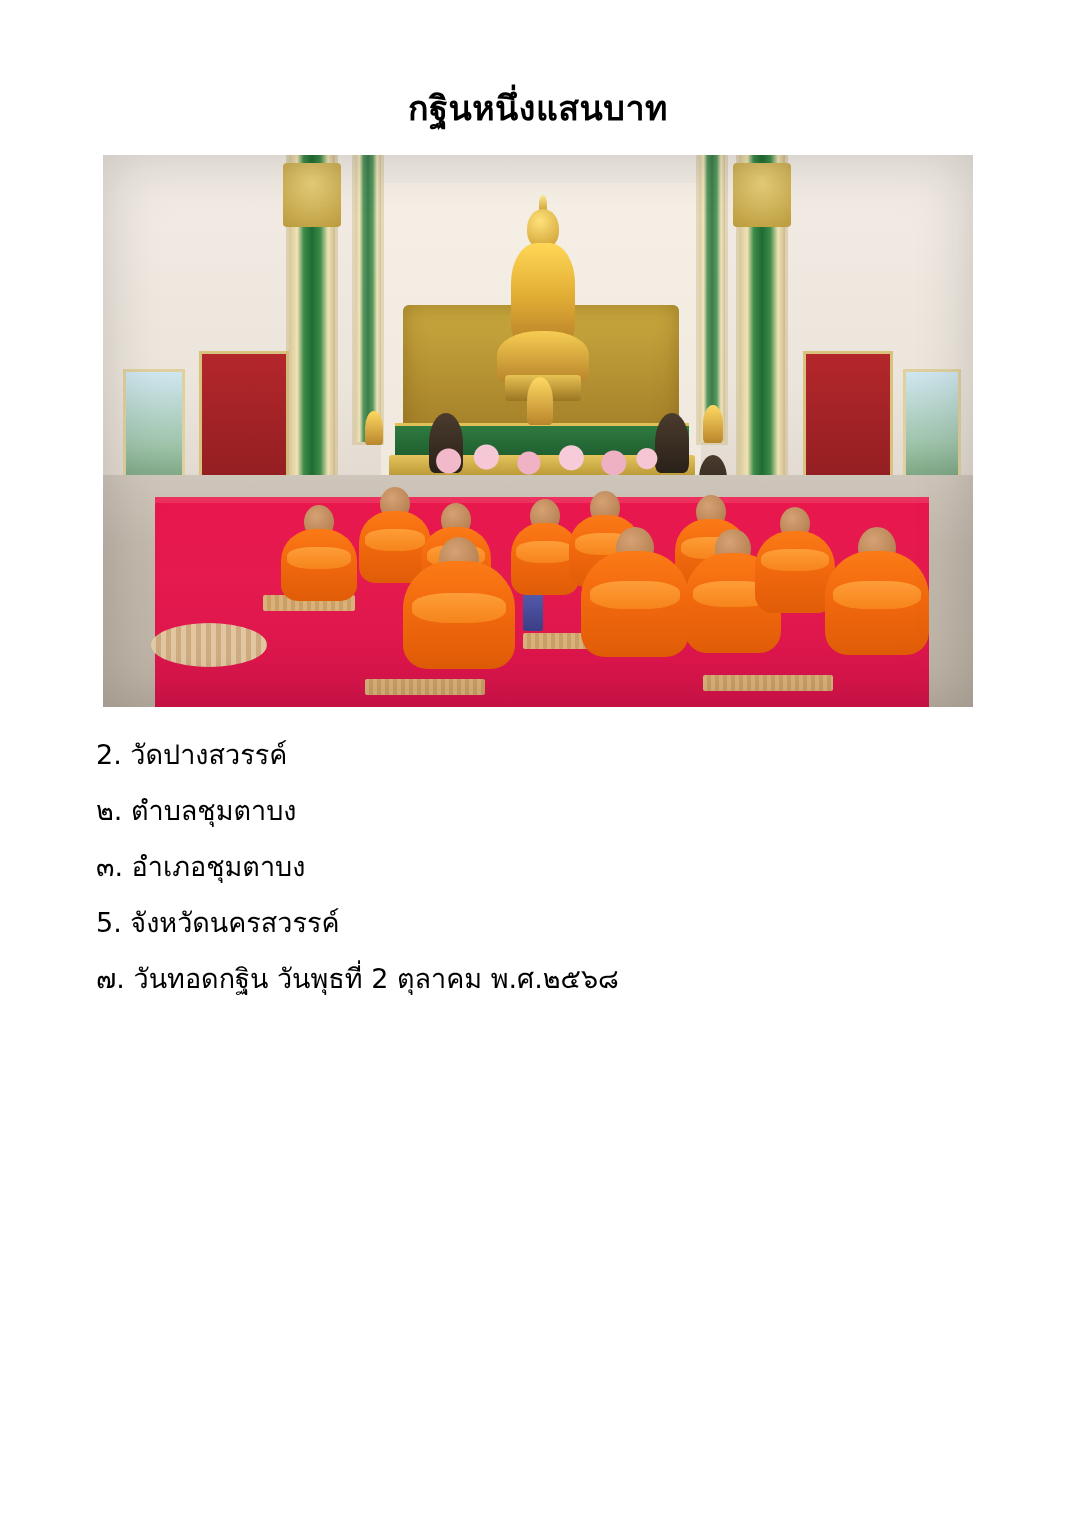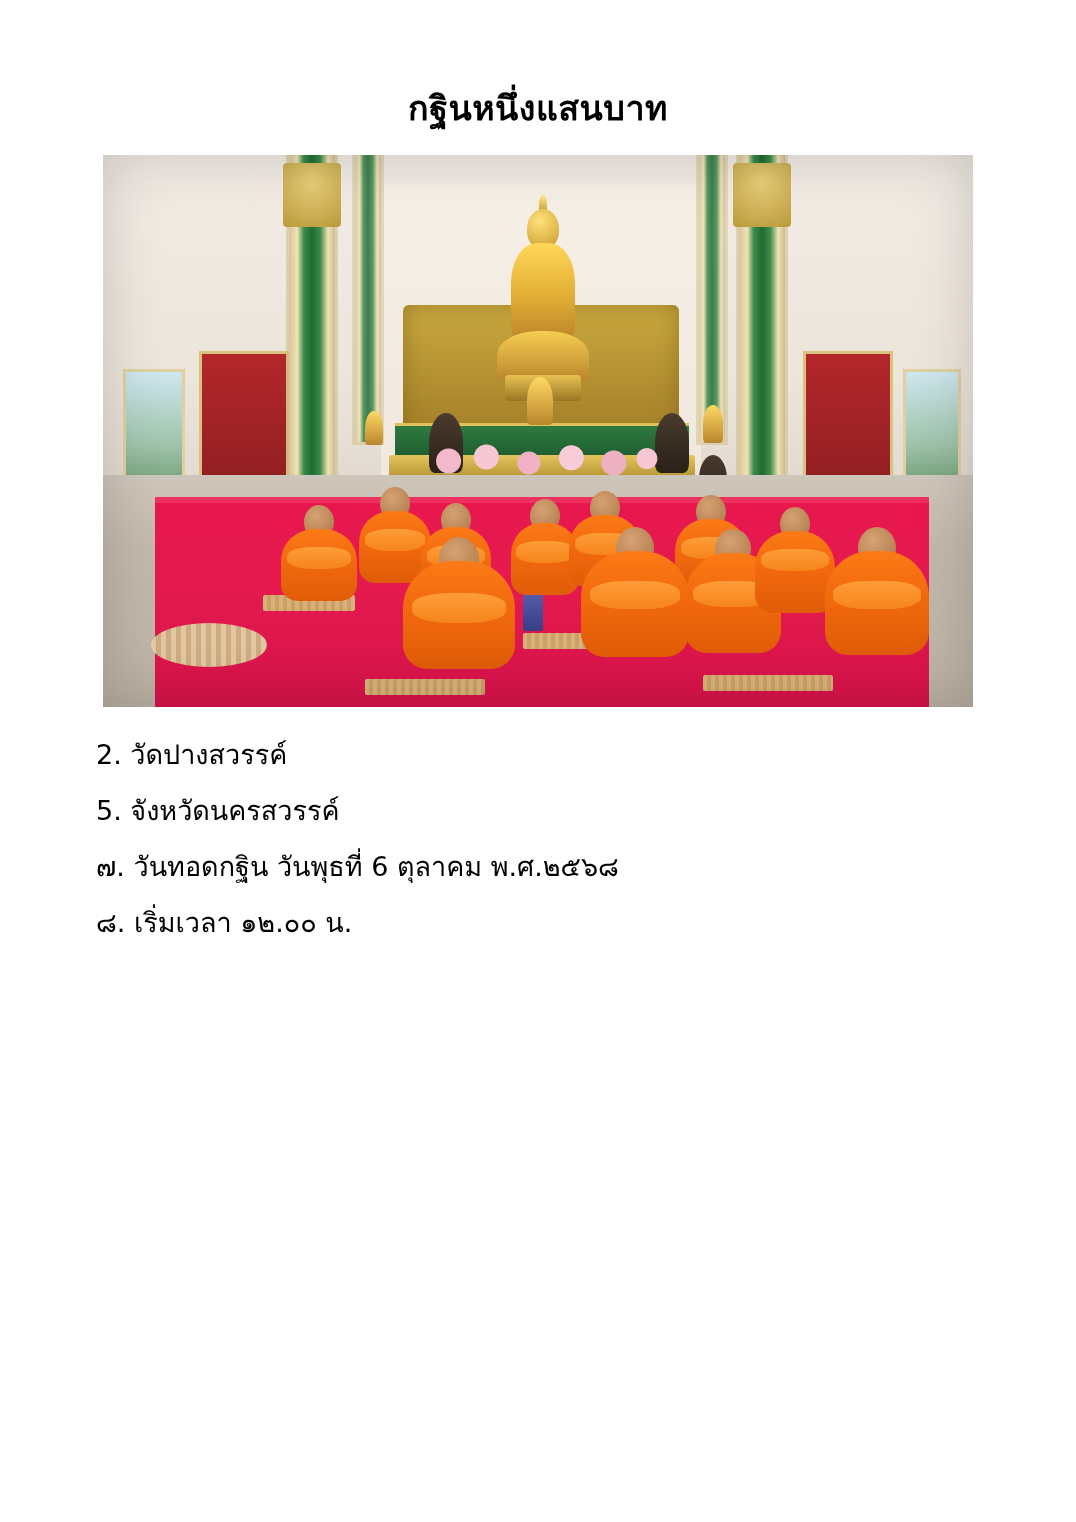--- a/index.html
+++ b/index.html
@@ -402,18 +402,19 @@
         <div class="robe" style="height:104px;"></div>
         <div class="shoulder" style="top:54px;height:28px;"></div>
       </div>
 
       <div class="vignette"></div>
     </div>
   </div>
 
   <ul class="info-list">
     <li>2. วัดปางสวรรค์</li>
+    <li>๒. ตำบลชุมตาบง</li>
+    <li>๓. อำเภอชุมตาบง</li>
     <li>5. จังหวัดนครสวรรค์</li>
-    <li>๗. วันทอดกฐิน วันพุธที่ 6 ตุลาคม พ.ศ.๒๕๖๘</li>
-    <li>๘. เริ่มเวลา ๑๒.๐๐ น.</li>
+    <li>๗. วันทอดกฐิน วันพุธที่ 2 ตุลาคม พ.ศ.๒๕๖๘</li>
   </ul>
 
 </div>
 
 </body></html>

